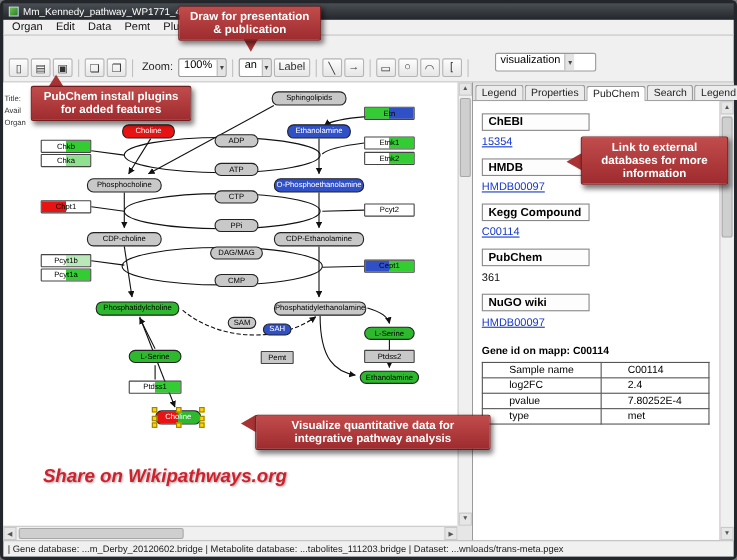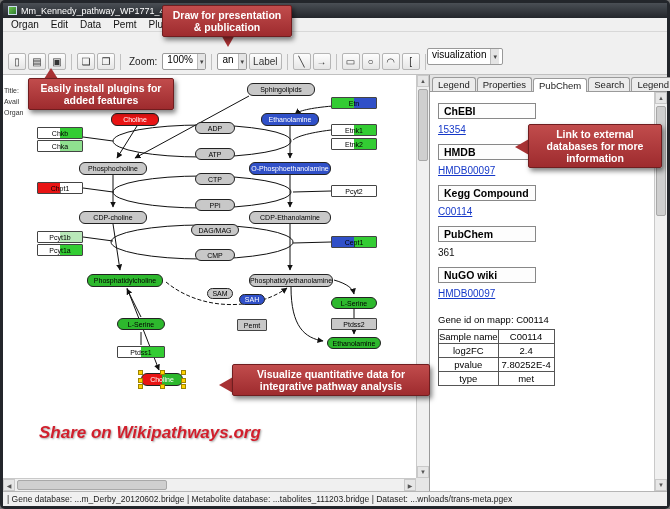--- a/index.html
+++ b/index.html
@@ -9,21 +9,21 @@
   .win-icon{width:9px;height:9px;background:linear-gradient(135deg,#6cc24a,#2f7d32);border:1px solid #cde;flex:0 0 auto}
   .menubar{height:14px;background:#f0f0f0;display:flex;align-items:center;padding:0 2px;font-size:10px;color:#111;border-bottom:1px solid #d8d8d8}
   .menu-item{padding:0 6px;cursor:default}
   .toolbar{height:43px;background:#f0f0f0;position:relative;border-bottom:1px solid #c0c0c0}
   #toolbar-buttons{position:absolute;left:5px;bottom:4px;display:flex;align-items:center;gap:2px}
   .tb-btn{min-width:18px;height:17px;border:1px solid #b5b5b5;background:linear-gradient(#fdfdfd,#e6e6e6);font-size:10px;display:flex;align-items:center;justify-content:center;border-radius:2px;padding:0 3px;color:#333}
   .tb-sep{width:1px;height:16px;background:#c0c0c0;margin:0 3px}
   .tb-label{font-size:10px;margin:0 3px;color:#222}
   .tb-select{height:17px;border:1px solid #999;background:#fff;display:flex;align-items:flex-start;font-size:10px;gap:4px;border-radius:2px;padding-left:4px;overflow:hidden}
   .tb-select-arrow{font-size:7px;background:#e4e4e4;border-left:1px solid #bbb;padding:0 2px;height:100%;display:flex;align-items:center;color:#444}
-  .viz-select{position:absolute;left:424px;top:16px;width:76px}
+  .viz-select{position:absolute;left:447px;top:16px;width:92px}
   .main{flex:1;display:flex;min-height:0}
   .canvas-wrap{width:427px;position:relative;background:#fff;border-right:1px solid #9a9a9a;flex:0 0 auto}
   .canvas{position:absolute;left:0;top:0;right:13px;bottom:13px;overflow:hidden;background:#fff}
   svg.edges{position:absolute;left:0;top:0;z-index:1}
   #info-box{position:absolute;left:1px;top:10px;z-index:2;font-size:7px;color:#333;line-height:11px}
   .pnode{position:absolute;z-index:2;display:flex;align-items:center;justify-content:center;font-size:7px;line-height:1;border:1px solid #222;color:#000;overflow:hidden;white-space:nowrap}
   .pnode.met{border-radius:6px}
   .pnode.gene{border-radius:1px;border-color:#444}
   .pnode.selected{overflow:visible;z-index:3}
   .handle{position:absolute;width:5px;height:5px;background:#ffd200;border:1px solid #9c8300;z-index:4}
@@ -37,23 +37,23 @@
   .side{flex:1;position:relative;background:#f0f0f0;display:flex;flex-direction:column;min-width:0}
   .side-tabs{height:17px;display:flex;gap:1px;padding:2px 1px 0 2px;background:#e3e3e3;border-bottom:1px solid #9a9a9a}
   .tab{font-size:9.5px;padding:1px 5px;border:1px solid #9a9a9a;border-bottom:none;background:#ececec;border-radius:3px 3px 0 0;color:#222;white-space:nowrap}
   .tab.active{background:#fff;position:relative;top:1px}
   .side-content{flex:1;background:#fff;padding:9px 16px 4px 8px;overflow:hidden;position:relative}
   .bp-section{margin-bottom:7px}
   .bp-header{display:inline-block;min-width:98px;border:1px solid #888;background:#fdfdfd;font-size:10.5px;font-weight:bold;padding:1px 5px;margin-bottom:5px}
   .bp-link{font-size:10px;color:#1538c8;text-decoration:underline}
   .bp-text{font-size:10px;color:#111}
   .expr-title{font-size:11px;font-weight:bold;margin-top:2px}
-  .gene-id{font-size:9.5px;font-weight:normal;margin-top:15px}
+  .gene-id{font-size:9.5px;font-weight:bold;margin-top:15px}
   table.expr{border-collapse:collapse;margin-top:4px}
-  table.expr td{border:1px solid #555;font-size:9.5px;padding:1px 0;text-align:center;min-width:56px;background:#fff}
+  table.expr td{border:1px solid #555;font-size:9.5px;padding:1px 24px;min-width:56px;background:#fff}
   .side-scrollbar{position:absolute;right:0;top:17px;bottom:0;width:13px;background:#f0f0f0;border-left:1px solid #c9c9c9}
   .statusbar{height:15px;background:#f0f0f0;border-top:1px solid #b5b5b5;font-size:8.5px;display:flex;align-items:center;padding:0 4px;color:#222;white-space:nowrap;overflow:hidden}
   .callout{position:absolute;z-index:60;background:linear-gradient(#c14c4c,#9e2b2e);border:1px solid #701d1f;color:#fff;font-weight:bold;font-size:10.5px;text-align:center;padding:3px 5px;border-radius:2px;box-shadow:2px 3px 5px rgba(0,0,0,.5)}
   .co-arrow{position:absolute;z-index:59;width:0;height:0}
   .arrow-down{border-left:8px solid transparent;border-right:8px solid transparent;border-top:14px solid #a83234}
   .arrow-up{border-left:7px solid transparent;border-right:7px solid transparent;border-bottom:11px solid #a83234}
   .arrow-left{border-top:8px solid transparent;border-bottom:8px solid transparent;border-right:14px solid #a83234}
 </style>
 </head>
 <body>
@@ -250,22 +250,22 @@
 
   </div>
 
   <div class="statusbar">
     <span>| Gene database: ...m_Derby_20120602.bridge | Metabolite database: ...tabolites_111203.bridge | Dataset: ...wnloads/trans-meta.pgex</span>
   </div>
 
   <div class="callout" style="left:162px;top:5px;width:130px">Draw for presentation &amp; publication</div>
   <span class="co-arrow arrow-down" style="left:220px;top:33px"></span>
 
-  <div class="callout" style="left:28px;top:78px;width:146px">Easily install plugins for added features</div>
+  <div class="callout" style="left:28px;top:78px;width:146px">PubChem install plugins for added features</div>
   <span class="co-arrow arrow-up" style="left:44px;top:68px"></span>
 
   <div class="callout" style="left:528px;top:124px;width:134px">Link to external databases for more information</div>
   <span class="co-arrow arrow-left" style="left:515px;top:139px"></span>
 
-  <div class="callout" style="left:232px;top:364px;width:198px">Visualize quantitative data for integrative pathway analysis</div>
+  <div class="callout" style="left:232px;top:377px;width:214px">Visualize quantitative data for integrative pathway analysis</div>
   <span class="co-arrow arrow-left" style="left:219px;top:377px"></span>
 
 </div>
 
 </body></html>

